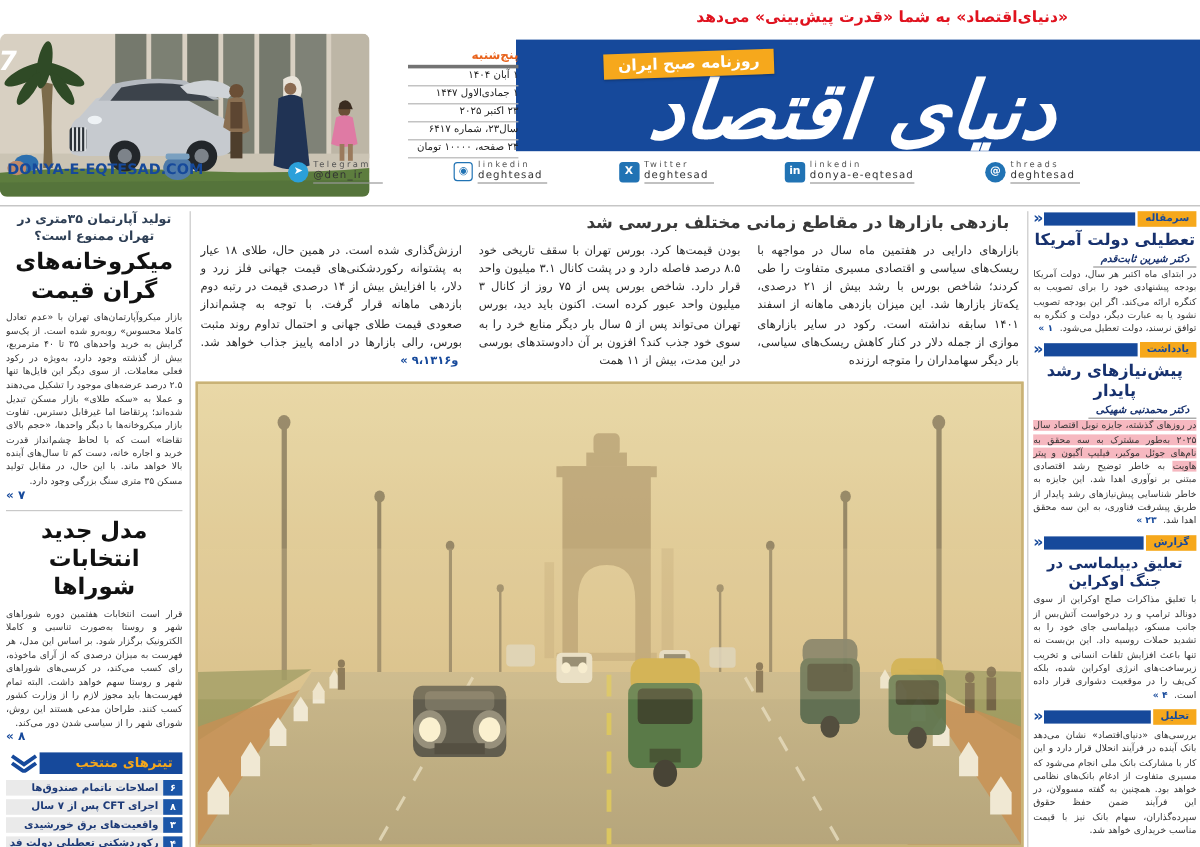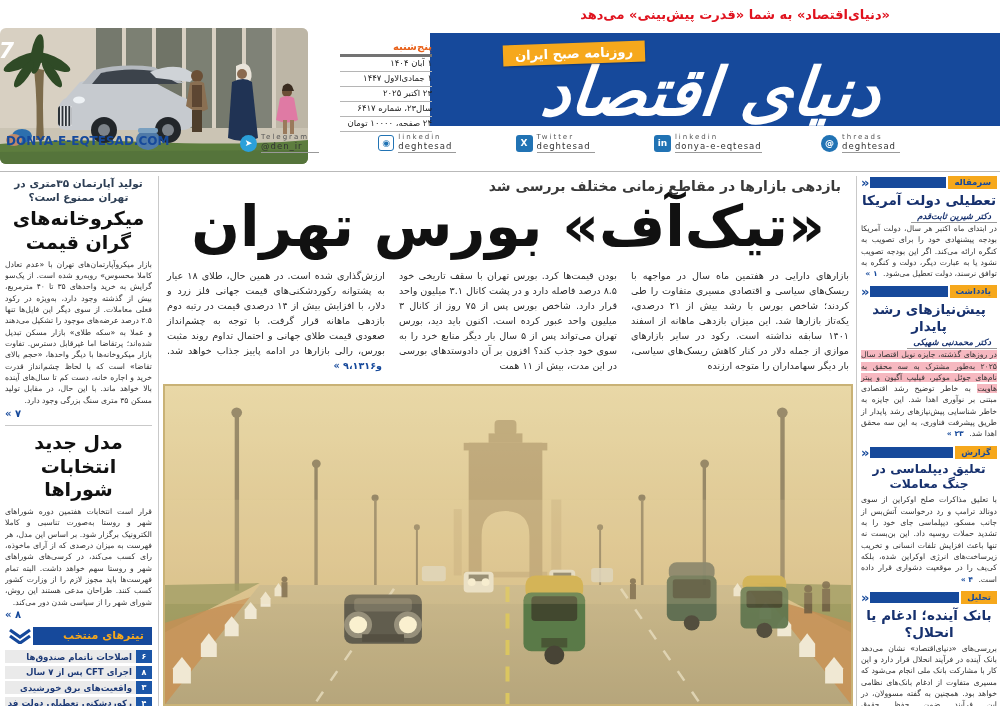--- a/index.html
+++ b/index.html
@@ -214,21 +214,20 @@
           </span>
       </div>
     </div>
   </header>
 
   <div class="vline vl-a"></div>
   <div class="vline vl-b"></div>
 
   <main class="center">
     <div class="lead-kicker">بازدهی بازارها در مقاطع زمانی مختلف بررسی شد</div>
-    <h1 class="lead-headline" style="margin:0;">«تیک‌آف» بورس تهران</h1>
     <div class="lead-cols">
       <div class="lead-col">بازارهای دارایی در هفتمین ماه سال در مواجهه با ریسک‌های سیاسی و اقتصادی مسیری متفاوت را طی کردند؛ شاخص بورس با رشد بیش از ۲۱ درصدی، یکه‌تاز بازارها شد. این میزان بازدهی ماهانه از اسفند ۱۴۰۱ سابقه نداشته است. رکود در سایر بازارهای موازی از جمله دلار در کنار کاهش ریسک‌های سیاسی، بار دیگر سهامداران را متوجه ارزنده</div>
       <div class="lead-col">بودن قیمت‌ها کرد. بورس تهران با سقف تاریخی خود ۸.۵ درصد فاصله دارد و در پشت کانال ۳.۱ میلیون واحد قرار دارد. شاخص بورس پس از ۷۵ روز از کانال ۳ میلیون واحد عبور کرده است. اکنون باید دید، بورس تهران می‌تواند پس از ۵ سال بار دیگر منابع خرد را به سوی خود جذب کند؟ افزون بر آن دادوستدهای بورسی در این مدت، بیش از ۱۱ همت</div>
       <div class="lead-col">
         <span>ارزش‌گذاری شده است. در همین حال، طلای ۱۸ عیار به پشتوانه رکوردشکنی‌های قیمت جهانی فلز زرد و دلار، با افزایش بیش از ۱۴ درصدی قیمت در رتبه دوم بازدهی ماهانه قرار گرفت. با توجه به چشم‌انداز صعودی قیمت طلای جهانی و احتمال تداوم روند مثبت بورس، رالی بازارها در ادامه پاییز جذاب خواهد شد.</span>
         <span class="pref">« ۹،۱۳و۱۶</span>
       </div>
     </div>
 
     <figure class="photo" style="margin:4px 0 0;">
@@ -431,34 +430,33 @@
         <span class="pref">« ۲۳</span>
       </div>
     </article>
 
     <article class="r-art">
       <div class="tagbar">
         <span class="tag">گزارش</span>
         <span class="tagline-bar"></span>
         <span class="tag-chev">«</span>
       </div>
-      <h3 class="r-title" style="margin:1px 0 2px;font-size:12.3px;">تعلیق دیپلماسی در جنگ معاملات</h3>
+      <h3 class="r-title" style="margin:1px 0 2px;font-size:12.3px;">تعلیق دیپلماسی در جنگ اوکراین</h3>
       <div class="artbody">
         <span>با تعلیق مذاکرات صلح اوکراین از سوی دونالد ترامپ و رد درخواست آتش‌بس از جانب مسکو، دیپلماسی جای خود را به تشدید حملات روسیه داد. این بن‌بست نه تنها باعث افزایش تلفات انسانی و تخریب زیرساخت‌های انرژی اوکراین شده، بلکه کی‌یف را در موقعیت دشواری قرار داده است.</span>
         <span class="pref">« ۴</span>
       </div>
     </article>
 
     <article class="r-art">
       <div class="tagbar">
         <span class="tag">تحلیل</span>
         <span class="tagline-bar"></span>
         <span class="tag-chev">«</span>
       </div>
-      <h3 class="r-title" style="margin:1px 0 2px;">بانک آینده؛ ادغام یا انحلال؟</h3>
       <div class="artbody">
         <span>بررسی‌های «دنیای‌اقتصاد» نشان می‌دهد بانک آینده در فرآیند انحلال قرار دارد و این کار با مشارکت بانک ملی انجام می‌شود که مسیری متفاوت از ادغام بانک‌های نظامی خواهد بود. همچنین به گفته مسوولان، در این فرآیند ضمن حفظ حقوق سپرده‌گذاران، سهام بانک نیز با قیمت مناسب خریداری خواهد شد.</span>
         
       </div>
     </article>
 
   </aside>
 
 </div>
 

